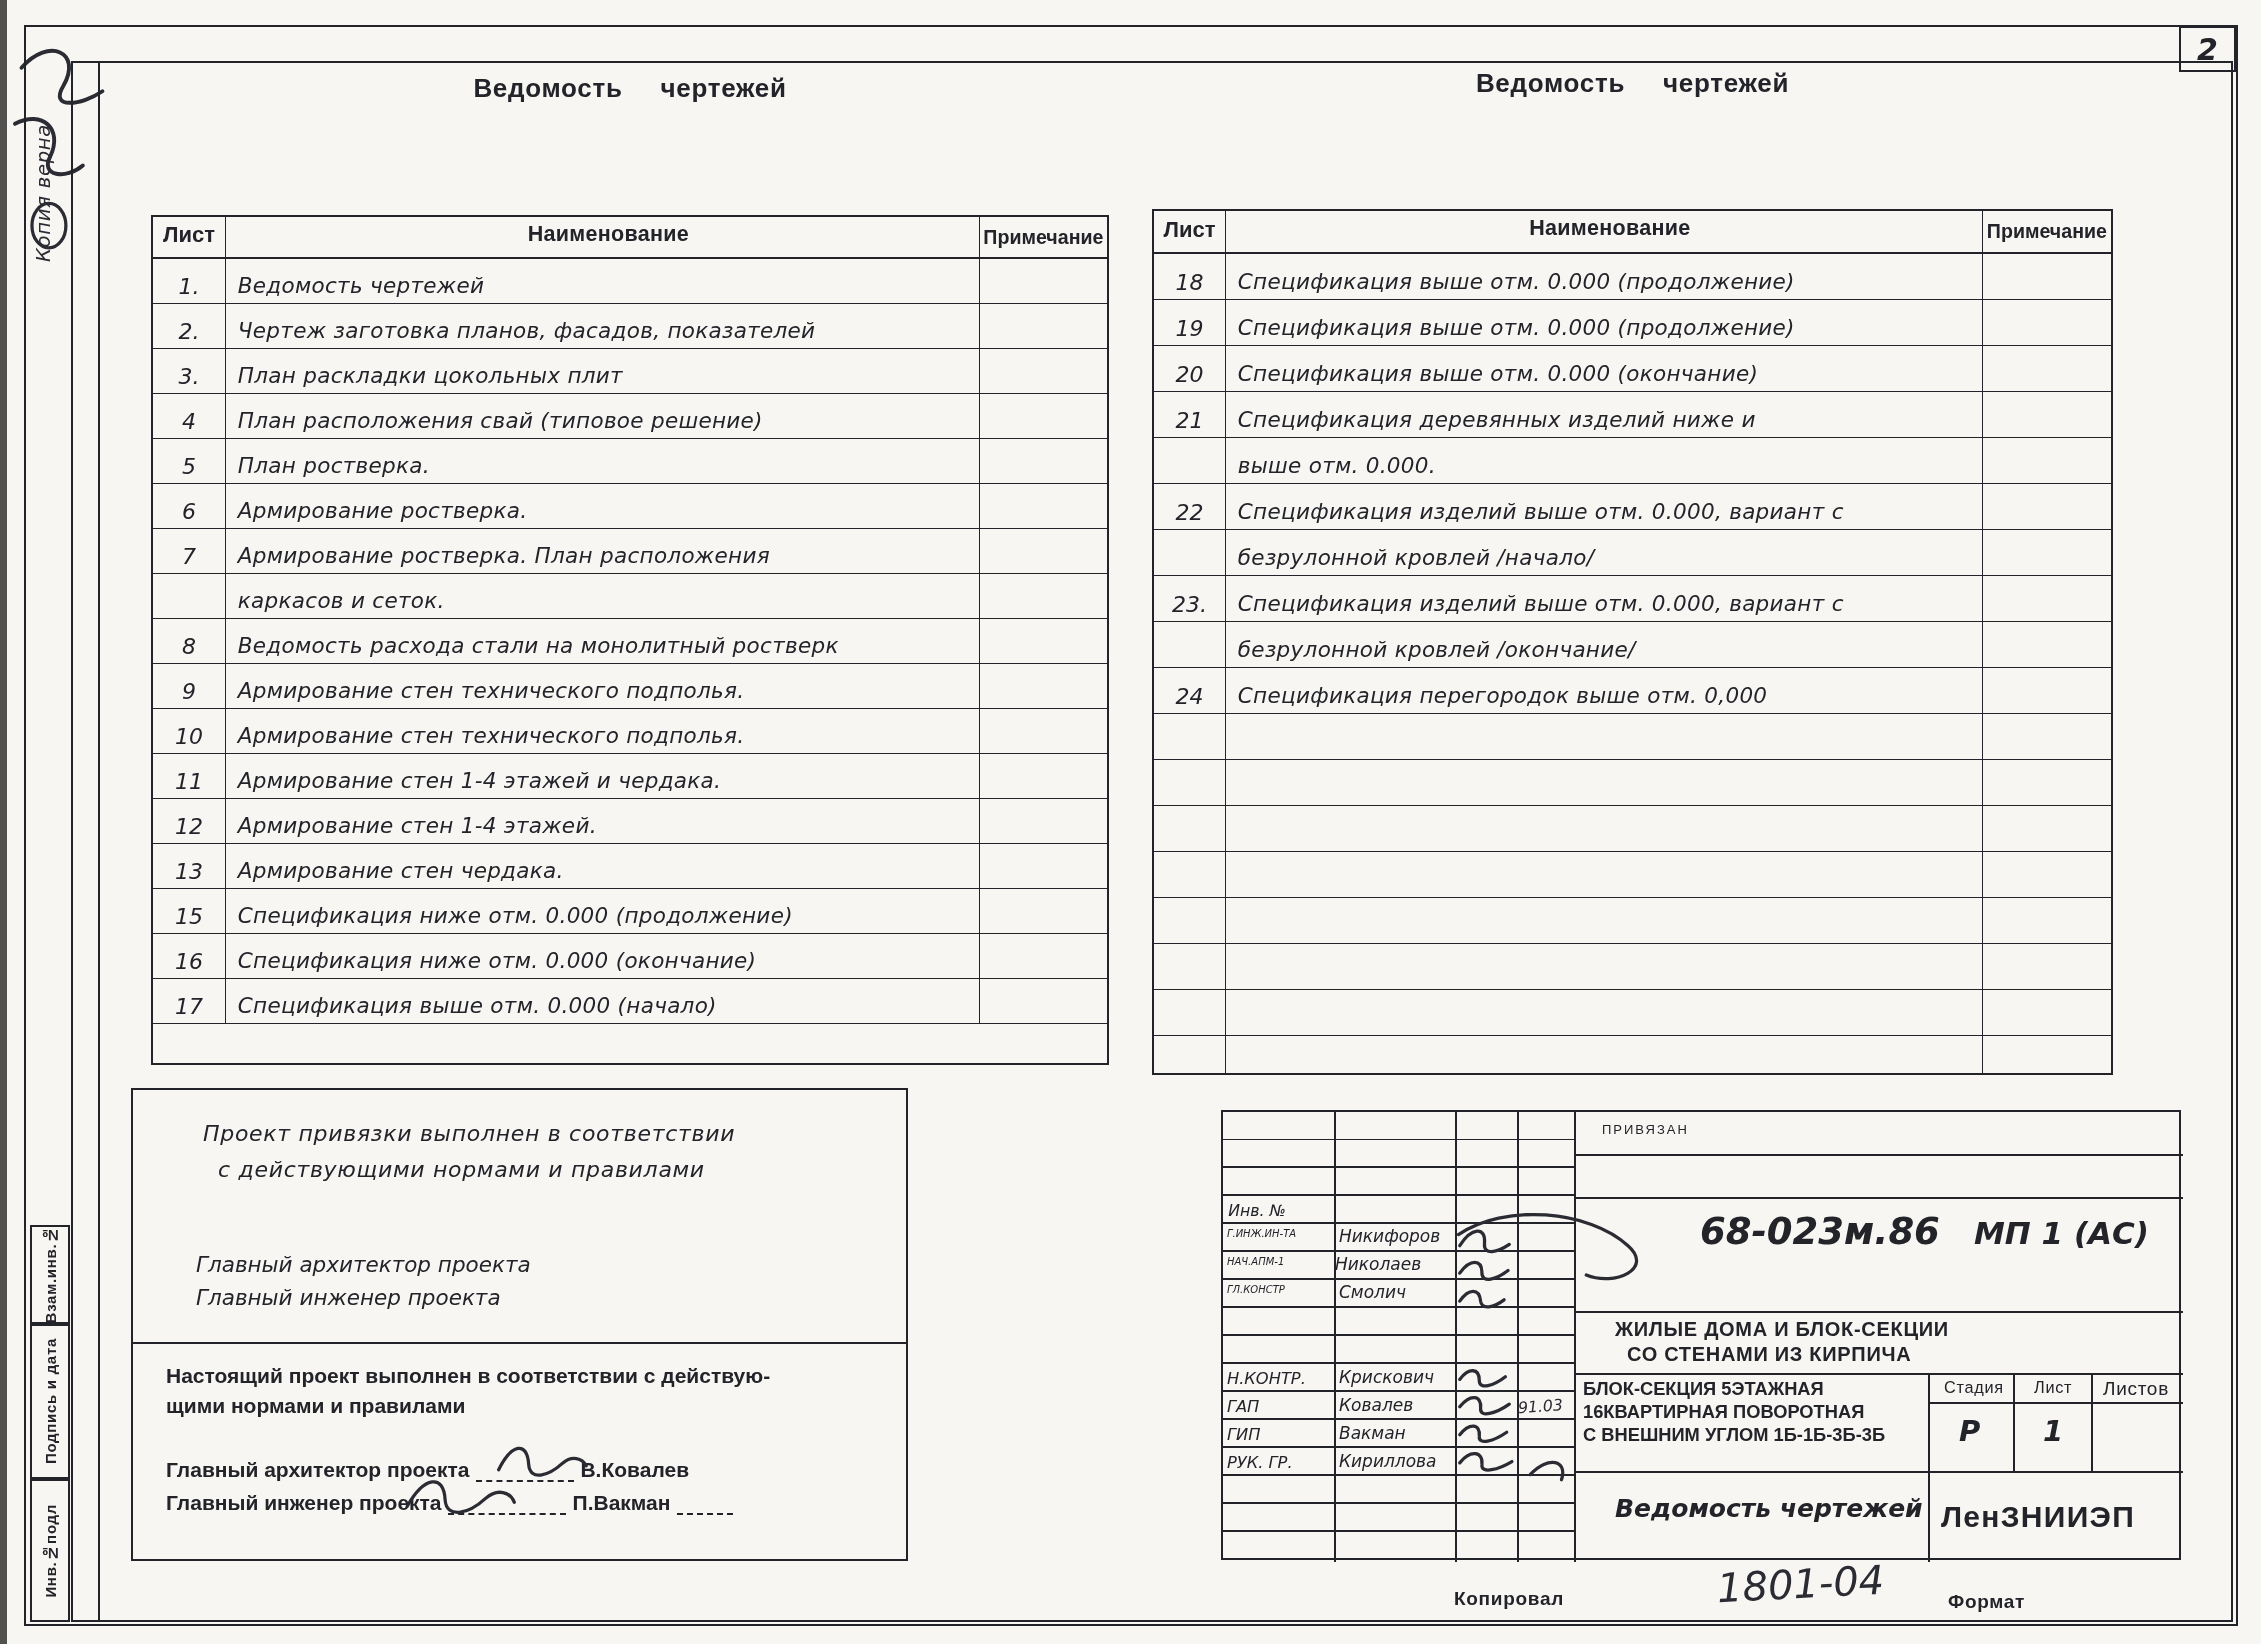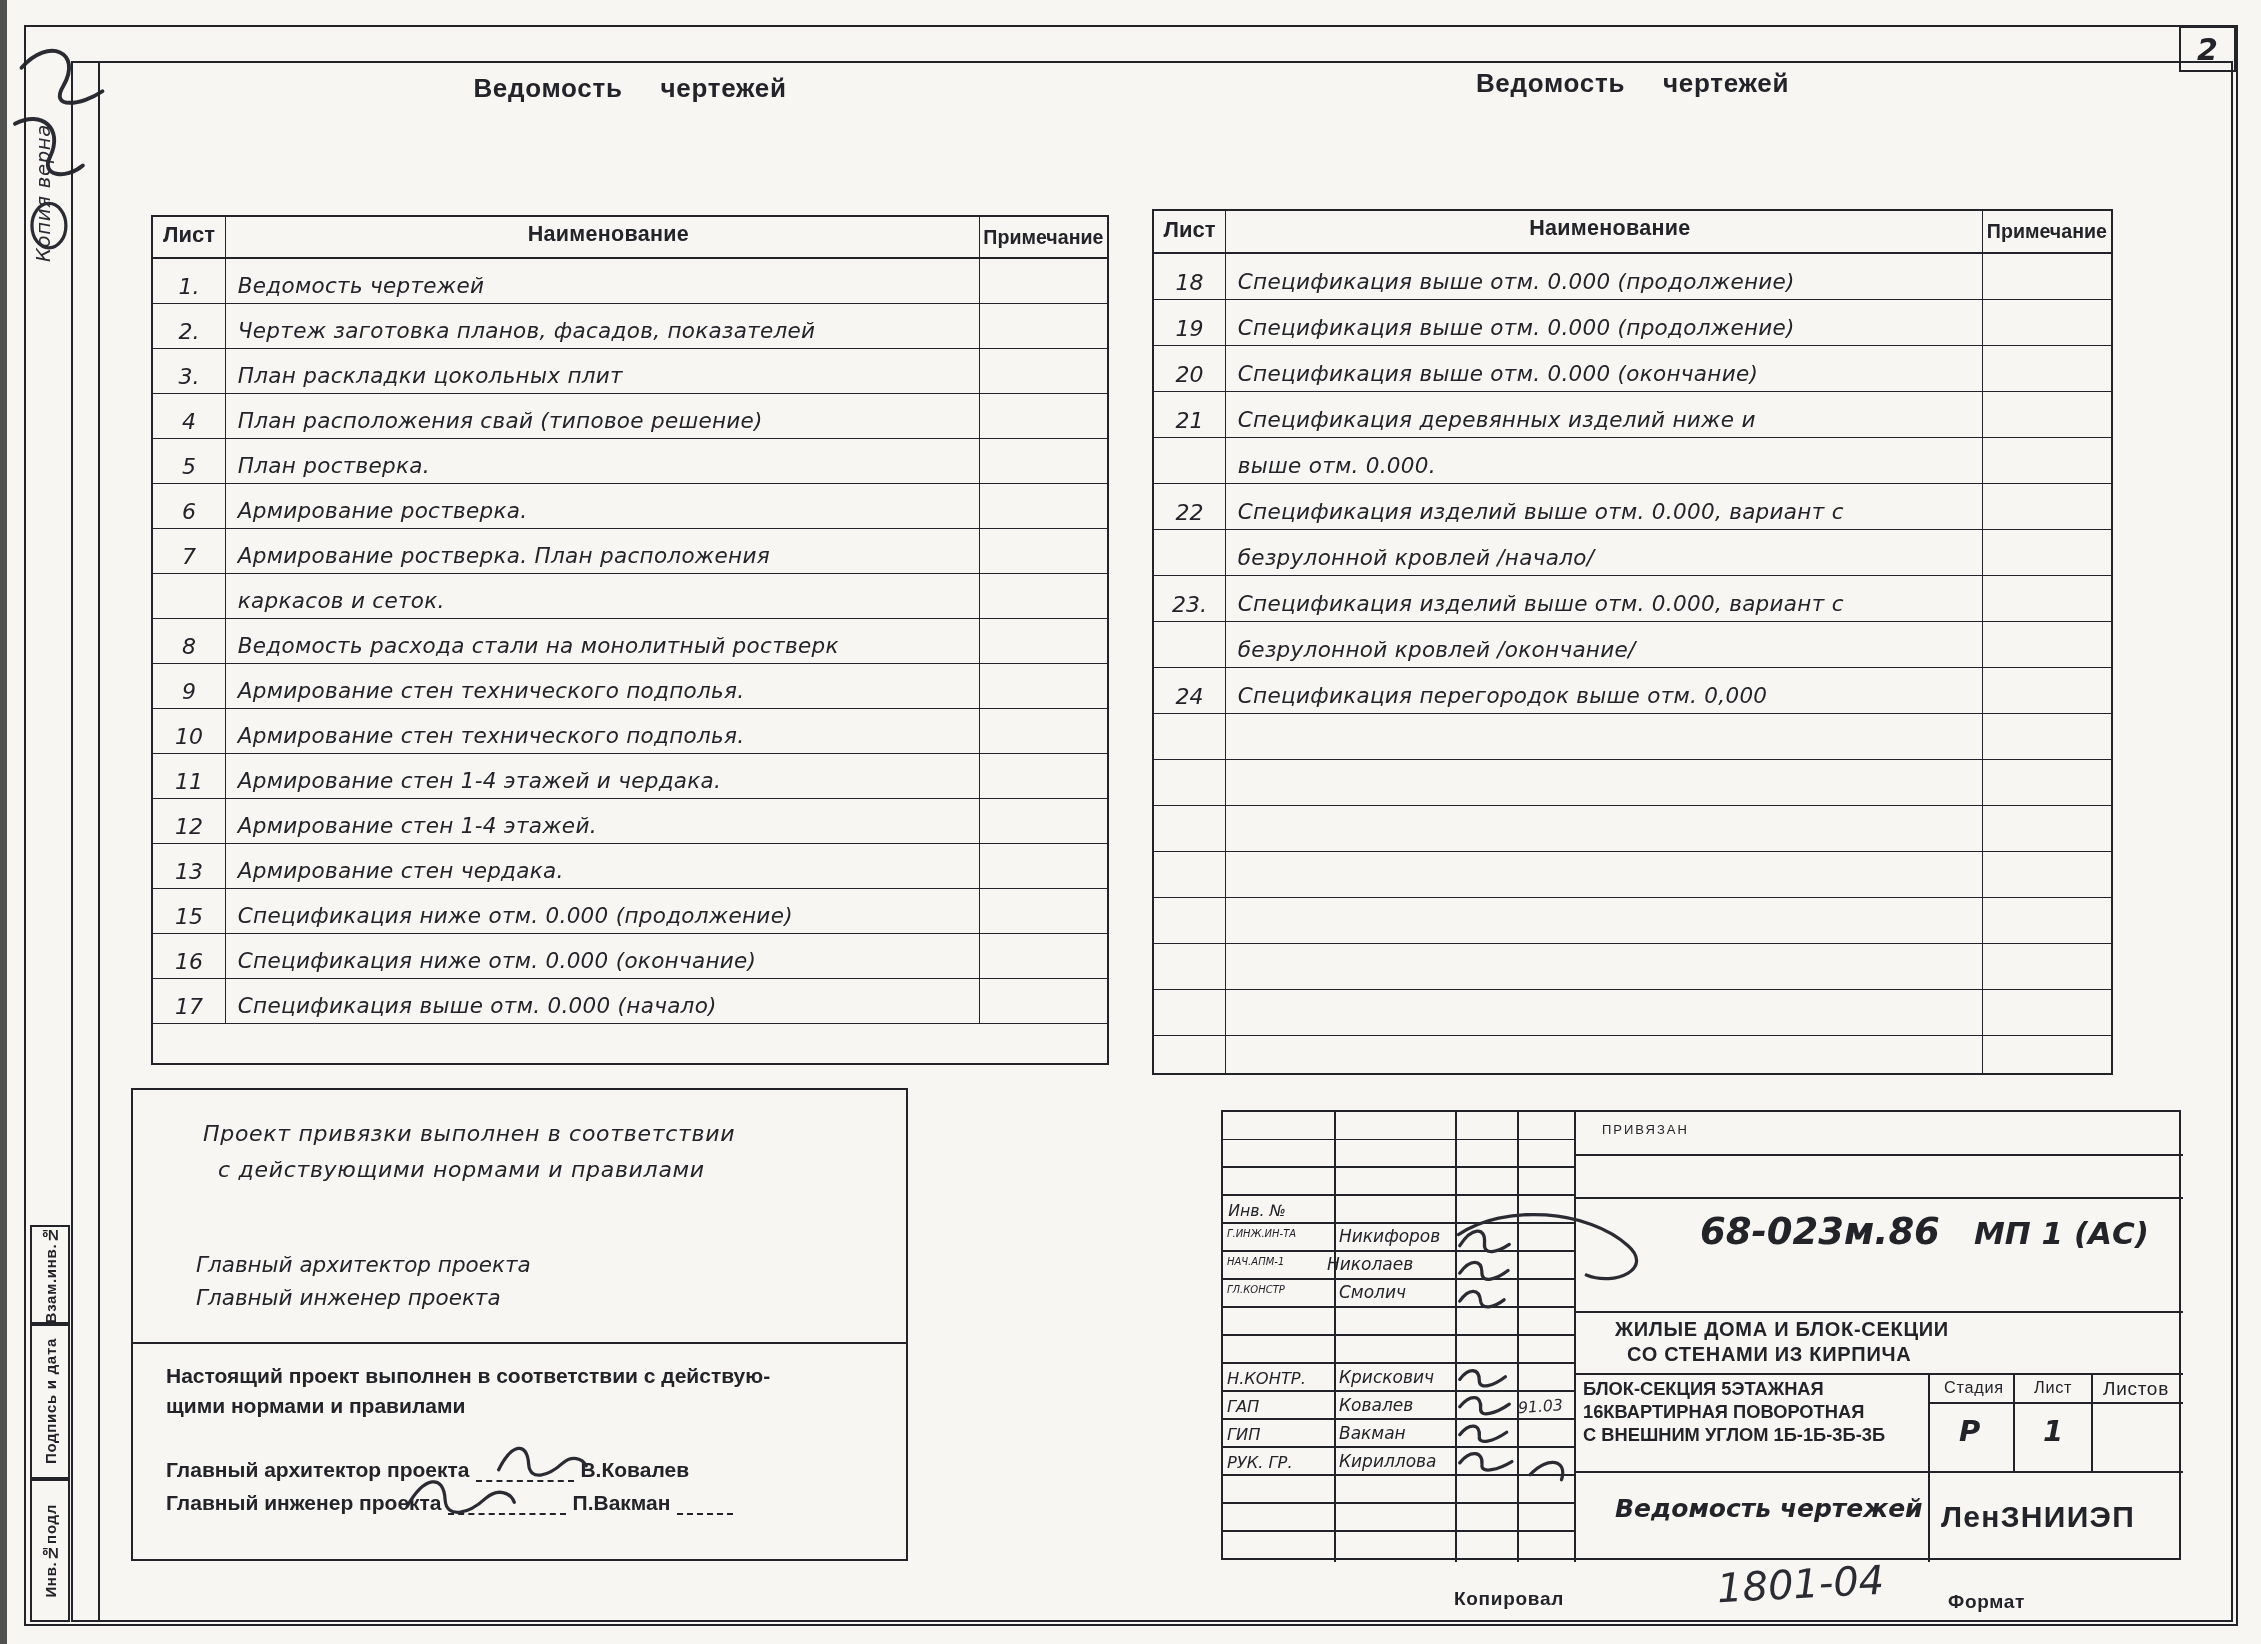--- a/index.html
+++ b/index.html
@@ -333,21 +333,21 @@
   <div class="abs tb-grid" style="left:0;top:0;width:353px;height:450px;"></div>
   <div class="abs tb-vline" style="left:111px;top:0;height:450px;"></div>
   <div class="abs tb-vline" style="left:232px;top:0;height:450px;"></div>
   <div class="abs tb-vline" style="left:294px;top:0;height:450px;"></div>
 
   <div class="abs hw" style="left:5.2px;top:89px;font-size:15.7px;">Инв. №</div>
 
   <div class="abs tb-role hw" style="left:3.9px;top:116px;">Г.ИНЖ.ИН-ТА</div>
   <div class="abs tb-name hw" style="left:116px;top:114px;">Никифоров</div>
   <div class="abs tb-role hw" style="left:3.9px;top:144px;">НАЧ.АПМ-1</div>
-  <div class="abs tb-name hw" style="left:104px;top:142px;text-align:center;">Николаев</div>
+  <div class="abs tb-name hw" style="left:112px;top:142px;text-align:center;">Николаев</div>
   <div class="abs tb-role hw" style="left:3.9px;top:172px;">ГЛ.КОНСТР</div>
   <div class="abs tb-name hw" style="left:116px;top:170px;">Смолич</div>
 
   <div class="abs tb-role hw" style="left:3.9px;top:257px;font-size:16.3px;">Н.КОНТР.</div>
   <div class="abs tb-name hw" style="left:116px;top:255px;">Крискович</div>
   <div class="abs tb-role hw" style="left:3.9px;top:285px;font-size:16.3px;">ГАП</div>
   <div class="abs tb-name hw" style="left:116px;top:283px;">Ковалев</div>
   <div class="abs tb-role hw" style="left:3.9px;top:313px;font-size:16.3px;">ГИП</div>
   <div class="abs tb-name hw" style="left:116px;top:311px;">Вакман</div>
   <div class="abs tb-role hw" style="left:3.9px;top:341px;font-size:16.3px;">РУК. ГР.</div>

